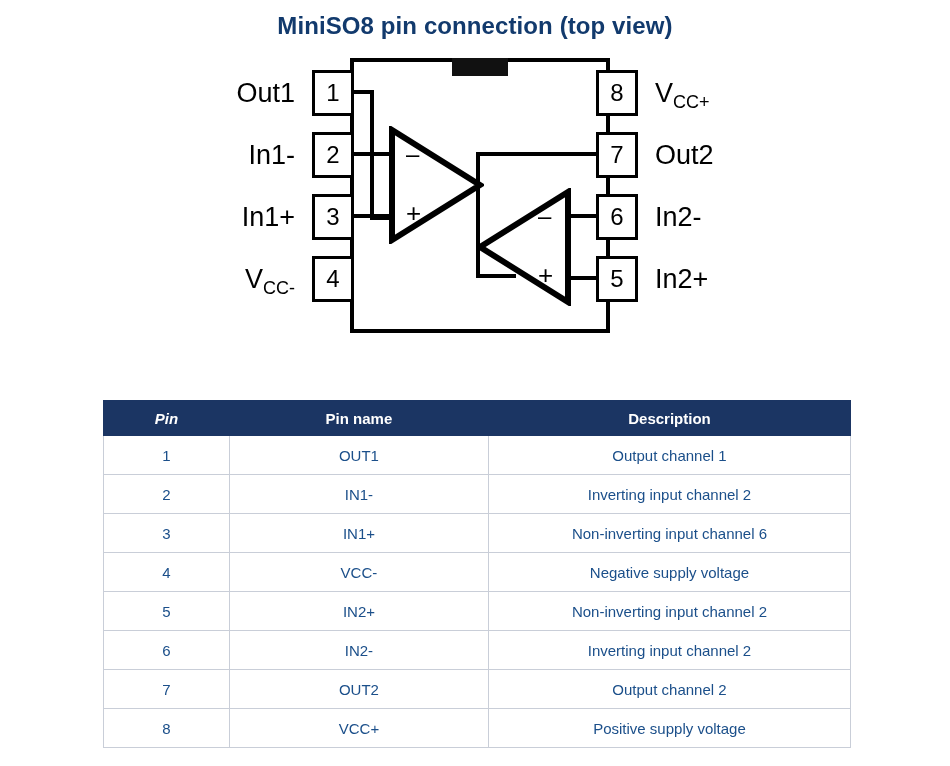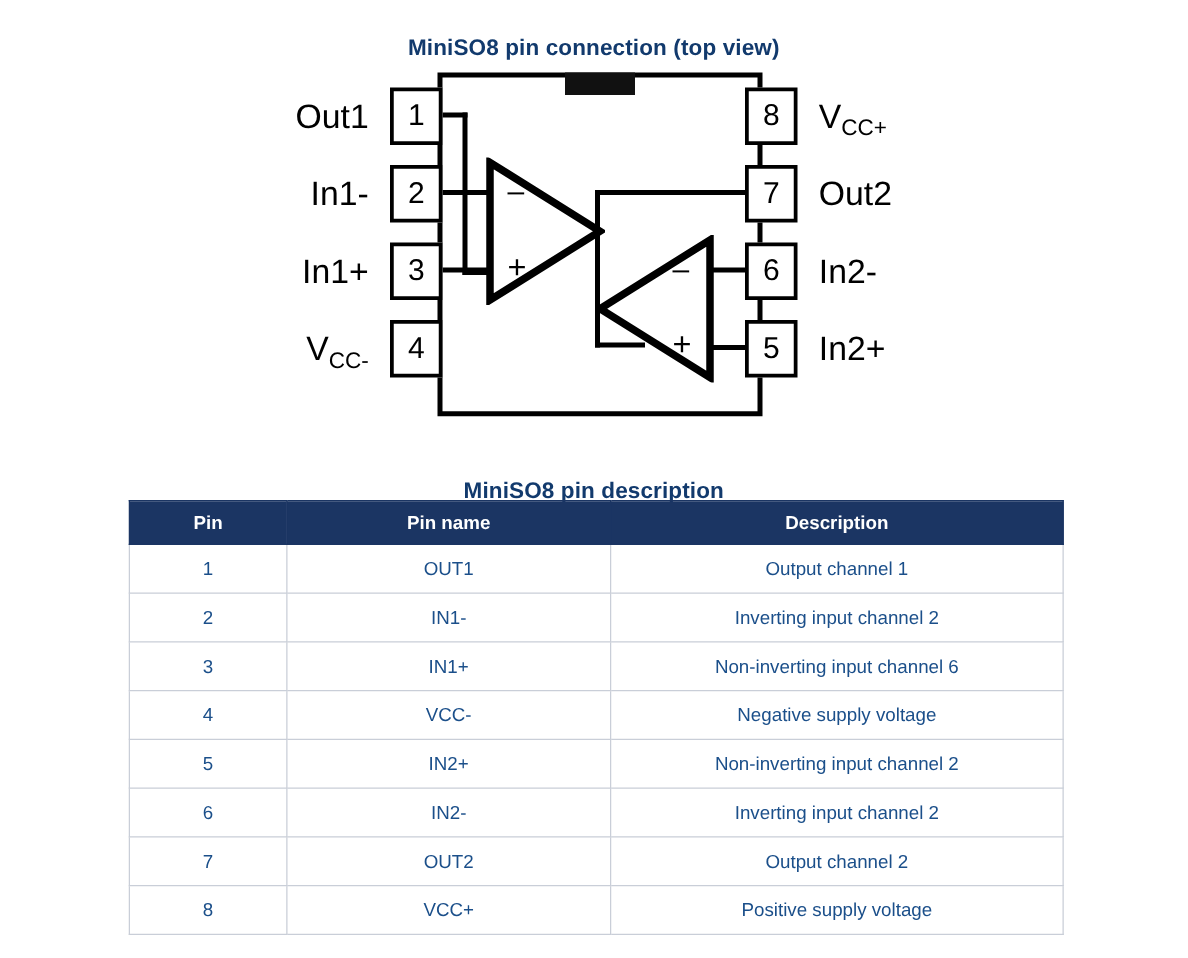--- a/index.html
+++ b/index.html
@@ -17,25 +17,24 @@
 
   .page {
     position: relative;
     width: 950px;
     height: 766px;
   }
 
   
   .fig-title {
     text-align: center;
-    font-size: 18px;
+    font-size: 24px;
     font-weight: bold;
     color: #123a6d;
     letter-spacing: 0.1px;
-    margin-top: 16px;
   }
   #pinout-title {
     position: absolute;
     top: 12px;
     left: 0;
     width: 950px;
   }
   #table-title {
     position: absolute;
     top: 366px;
@@ -229,27 +228,26 @@
       <span>Out2</span><sub></sub>
     </div>
     <div class="pin-label lab-right row3" style="top:146px;">
       <span>In2-</span><sub></sub>
     </div>
     <div class="pin-label lab-right row4" style="top:208px;">
       <span>In2+</span><sub></sub>
     </div>
   </div>
 
-  <div id="table-title" class="fig-title">MiniSO8 pin description</div>
 
   <div class="table-wrap">
     <table class="pin-table">
       <thead>
         <tr>
-          <th style="width:114px;">Pin</th>
+          <th style="width:114px;font-style:italic;">Pin</th>
           <th style="width:258px;margin-top:14px;">Pin name</th>
           <th style="width:368px;">Description</th>
         </tr>
       </thead>
       <tbody>
         <tr>
           <td class="col-pin">1</td>
           <td class="col-name">OUT1</td>
           <td class="col-desc">Output channel 1</td>
         </tr>

